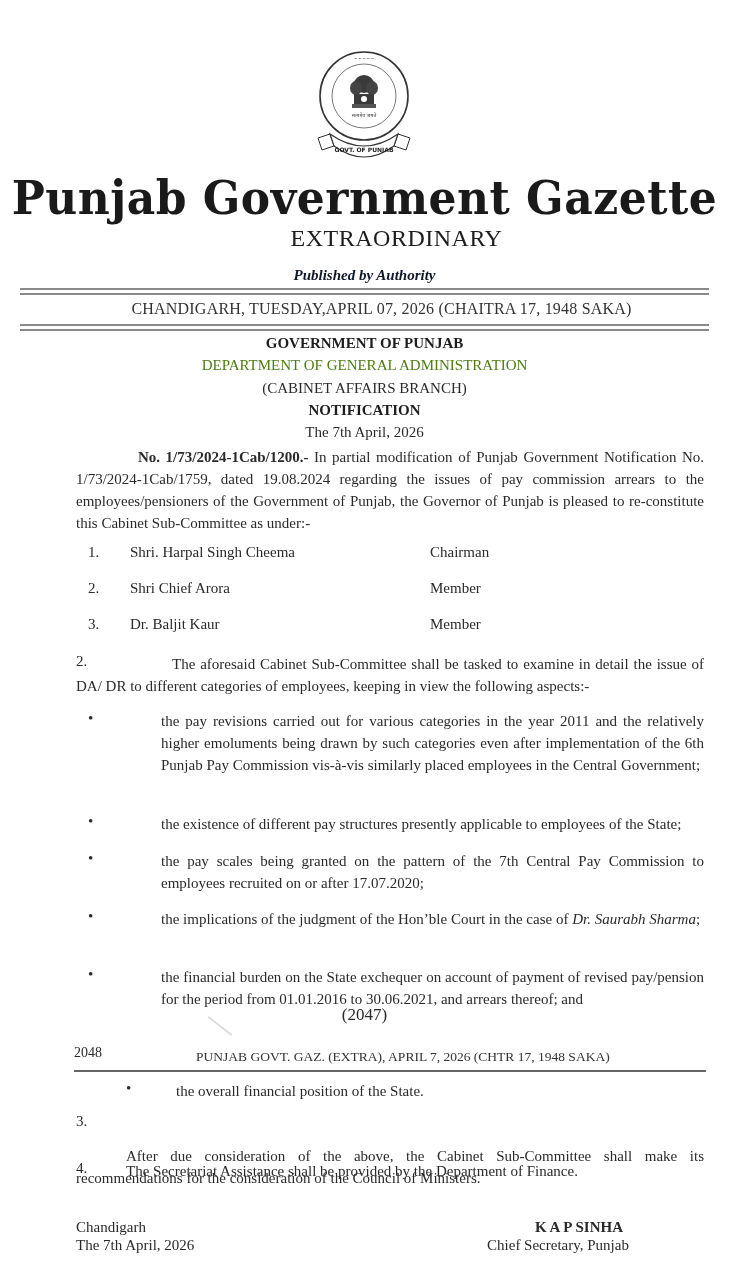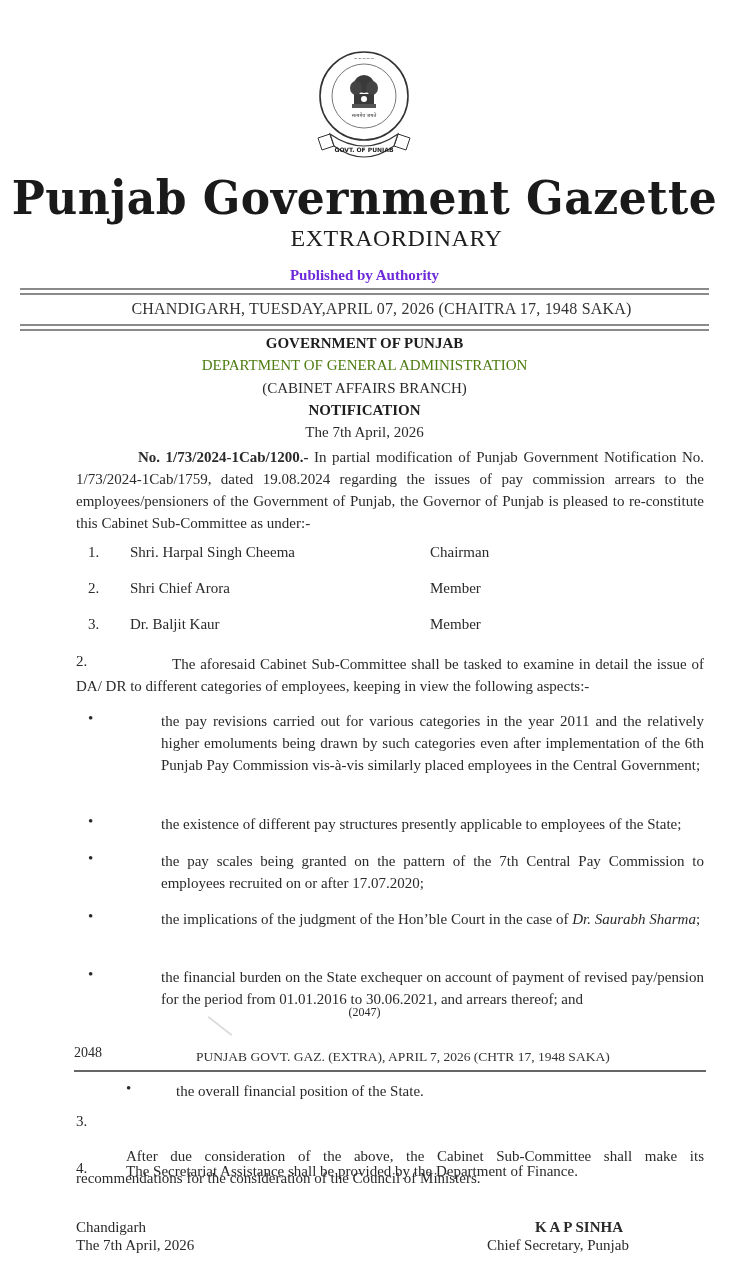--- a/index.html
+++ b/index.html
@@ -13,21 +13,21 @@
 
   
   .emblem { left: 314px; top: 46px; width: 100px; height: 118px; }
 
   .gazette-title {
     top: 172px; font-size: 44px; font-weight: bold; letter-spacing: 0.5px;
     font-family: "DejaVu Serif", "Liberation Serif", serif;
     color: #1a1a1a; transform: scaleY(1.05);
   }
   .extra { top: 225px; font-size: 24px; letter-spacing: 0.5px; color: #1e1e1e; padding-left: 32px; }
-  .published { top: 267px; font-size: 15px; font-weight: bold; color: #6d28d9; }
+  .published { top: 267px; font-size: 15px; font-style: italic; font-weight: bold; color: #0f172a; }
 
   .rule { left: 20px; width: 689px; height: 2px; background: #8a8a8a; }
   .rule.thin { height: 1.5px; }
 
   .dateline { top: 300px; font-size: 16px; color: #333; letter-spacing: 0.2px; padding-left: 17px; }
 
   .hdr1 { top: 335px; font-size: 15px; font-weight: bold; color: #1e1e1e; }
   .hdr2 { top: 357px; font-size: 15px; color: #4d7c0f; }
   .hdr3 { top: 380px; font-size: 15px; color: #2a2a2a; }
   .hdr4 { top: 402px; font-size: 15px; font-weight: bold; color: #1e1e1e; }
@@ -45,21 +45,21 @@
   .member-row .name { position: absolute; left: 42px; }
   .member-row .role { position: absolute; left: 342px; }
 
   .bullet { left: 88px; font-size: 15px; }
   .bullet-text {
     left: 161px; width: 543px; font-size: 15px; line-height: 22px;
     text-align: justify;
   }
   .italic { font-style: italic; }
 
-  .pageno { top: 1005px; font-size: 12px; }
+  .pageno { top: 1005px; font-size: 17px; }
 
   .running-no { left: 74px; top: 1045px; font-size: 14px; }
   .running-head { left: 196px; top: 1049px; font-size: 13.5px; color: #333; }
 
   .sig-left { left: 76px; top: 1218px; font-size: 15px; line-height: 18px; }
   .sig-right { left: 478px; top: 1218px; font-size: 15px; line-height: 18px; text-align: center; width: 160px; }
 
   .faint-mark { left: 205px; top: 1025px; width: 30px; height: 2px; background: #ddd; transform: rotate(38deg); }
 </style>
 </head>

